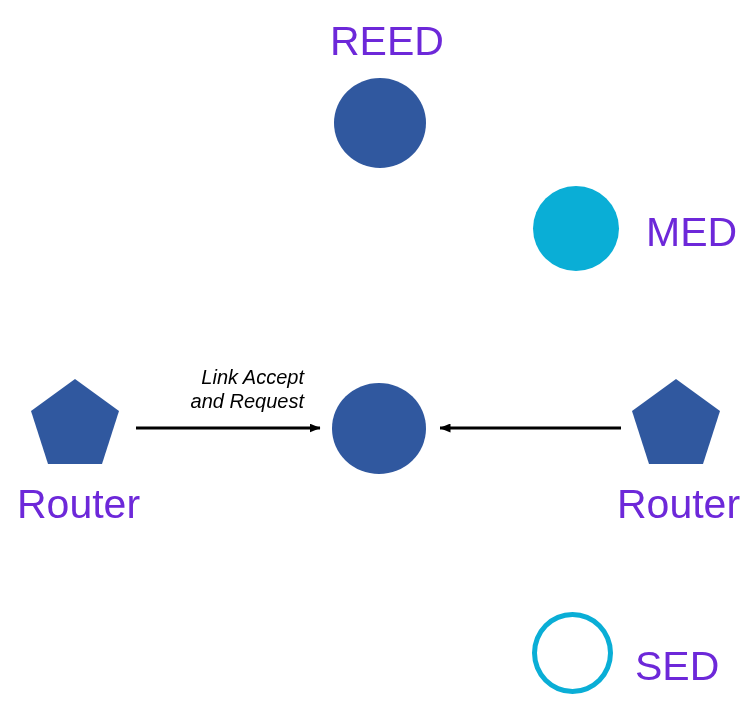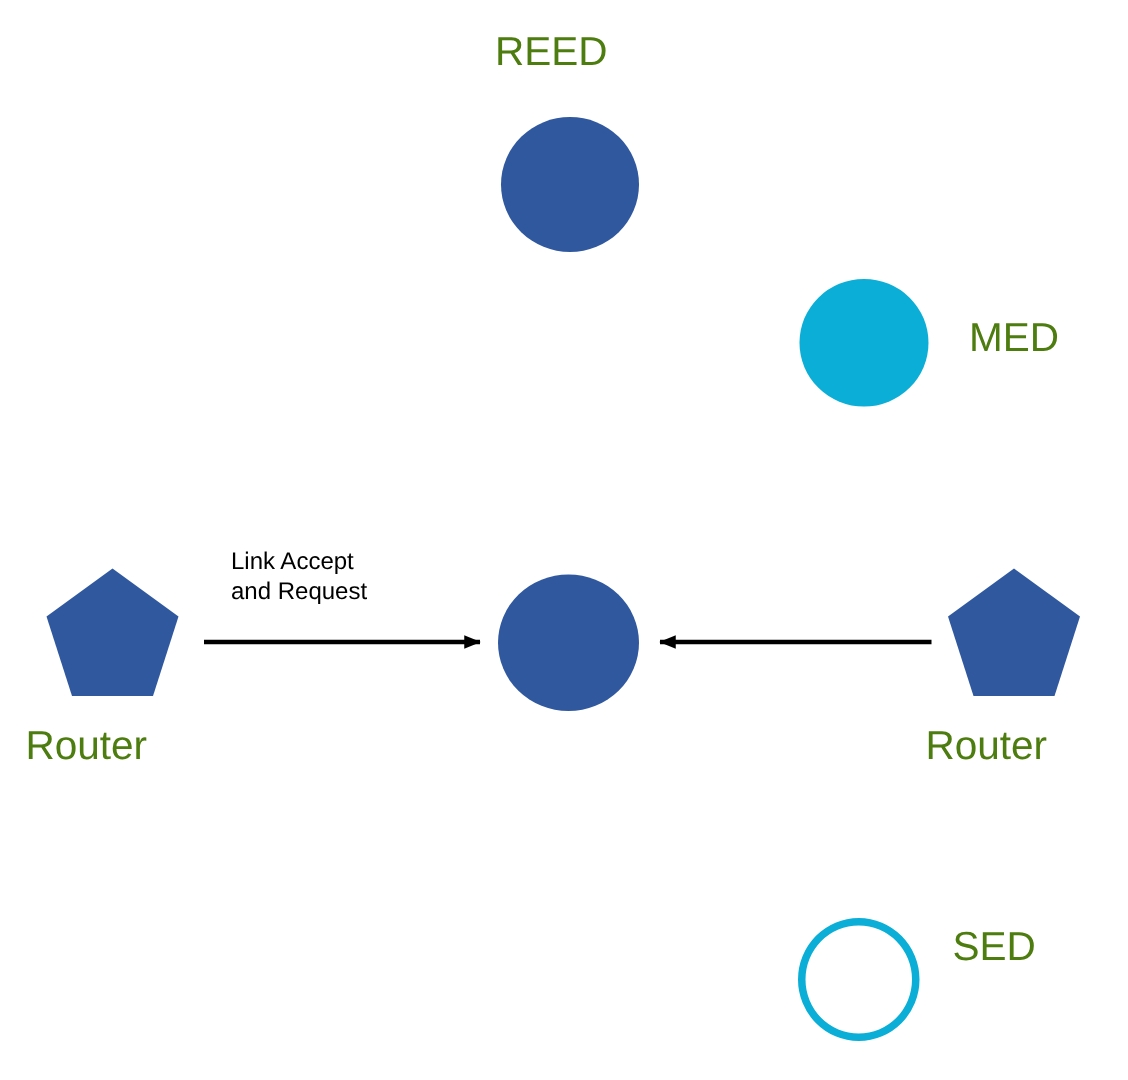--- a/index.html
+++ b/index.html
@@ -18,36 +18,37 @@
   }
   #diagram-canvas {
     position: absolute;
     left: 0;
     top: 0;
     width: 752px;
     height: 720px;
   }
   .node-label {
     position: absolute;
-    color: #4d7c0f;
+    color: #6d28d9;
     font-family: "Liberation Sans", sans-serif;
-    font-size: 27px;
+    font-size: 41px;
     font-weight: 400;
     line-height: 1;
     white-space: nowrap;
     letter-spacing: 0px;
   }
   .edge-label {
     position: absolute;
     color: #000000;
     font-family: "Liberation Sans", sans-serif;
-    font-size: 16px;
+    font-size: 20px;
+    font-style: italic;
     font-weight: 400;
     line-height: 1.22;
-    text-align: left;
+    text-align: right;
     white-space: pre-line;
   }
   .shape {
     position: absolute;
   }
   .circle-filled {
     border-radius: 50%;
   }
   .circle-outline {
     border-radius: 50%;
@@ -85,21 +86,21 @@
     left: 617px;  top: 484px;
   }
 
   
   #sed-shape {
     left: 532px;  top: 612px;
     width: 81px;  height: 82px;
     border-style: solid;
   }
   #sed-label {
-    left: 635px;  top: 618px;
+    left: 635px;  top: 646px;
   }
 
   
   #link-accept-label {
     left: 154px;  top: 365px;
     width: 150px;
   }
 </style>
 </head>
 <body>

